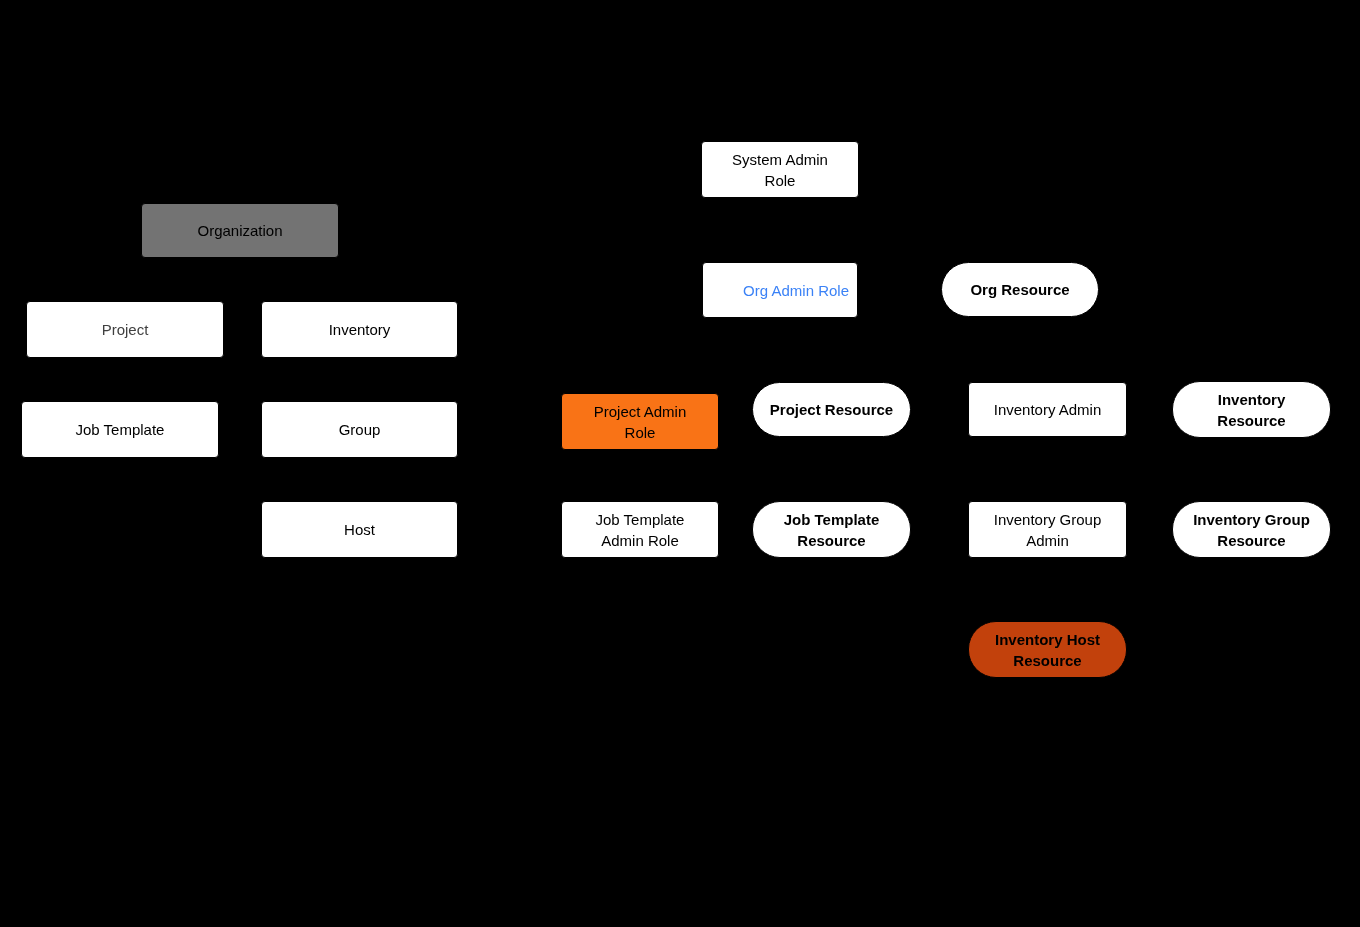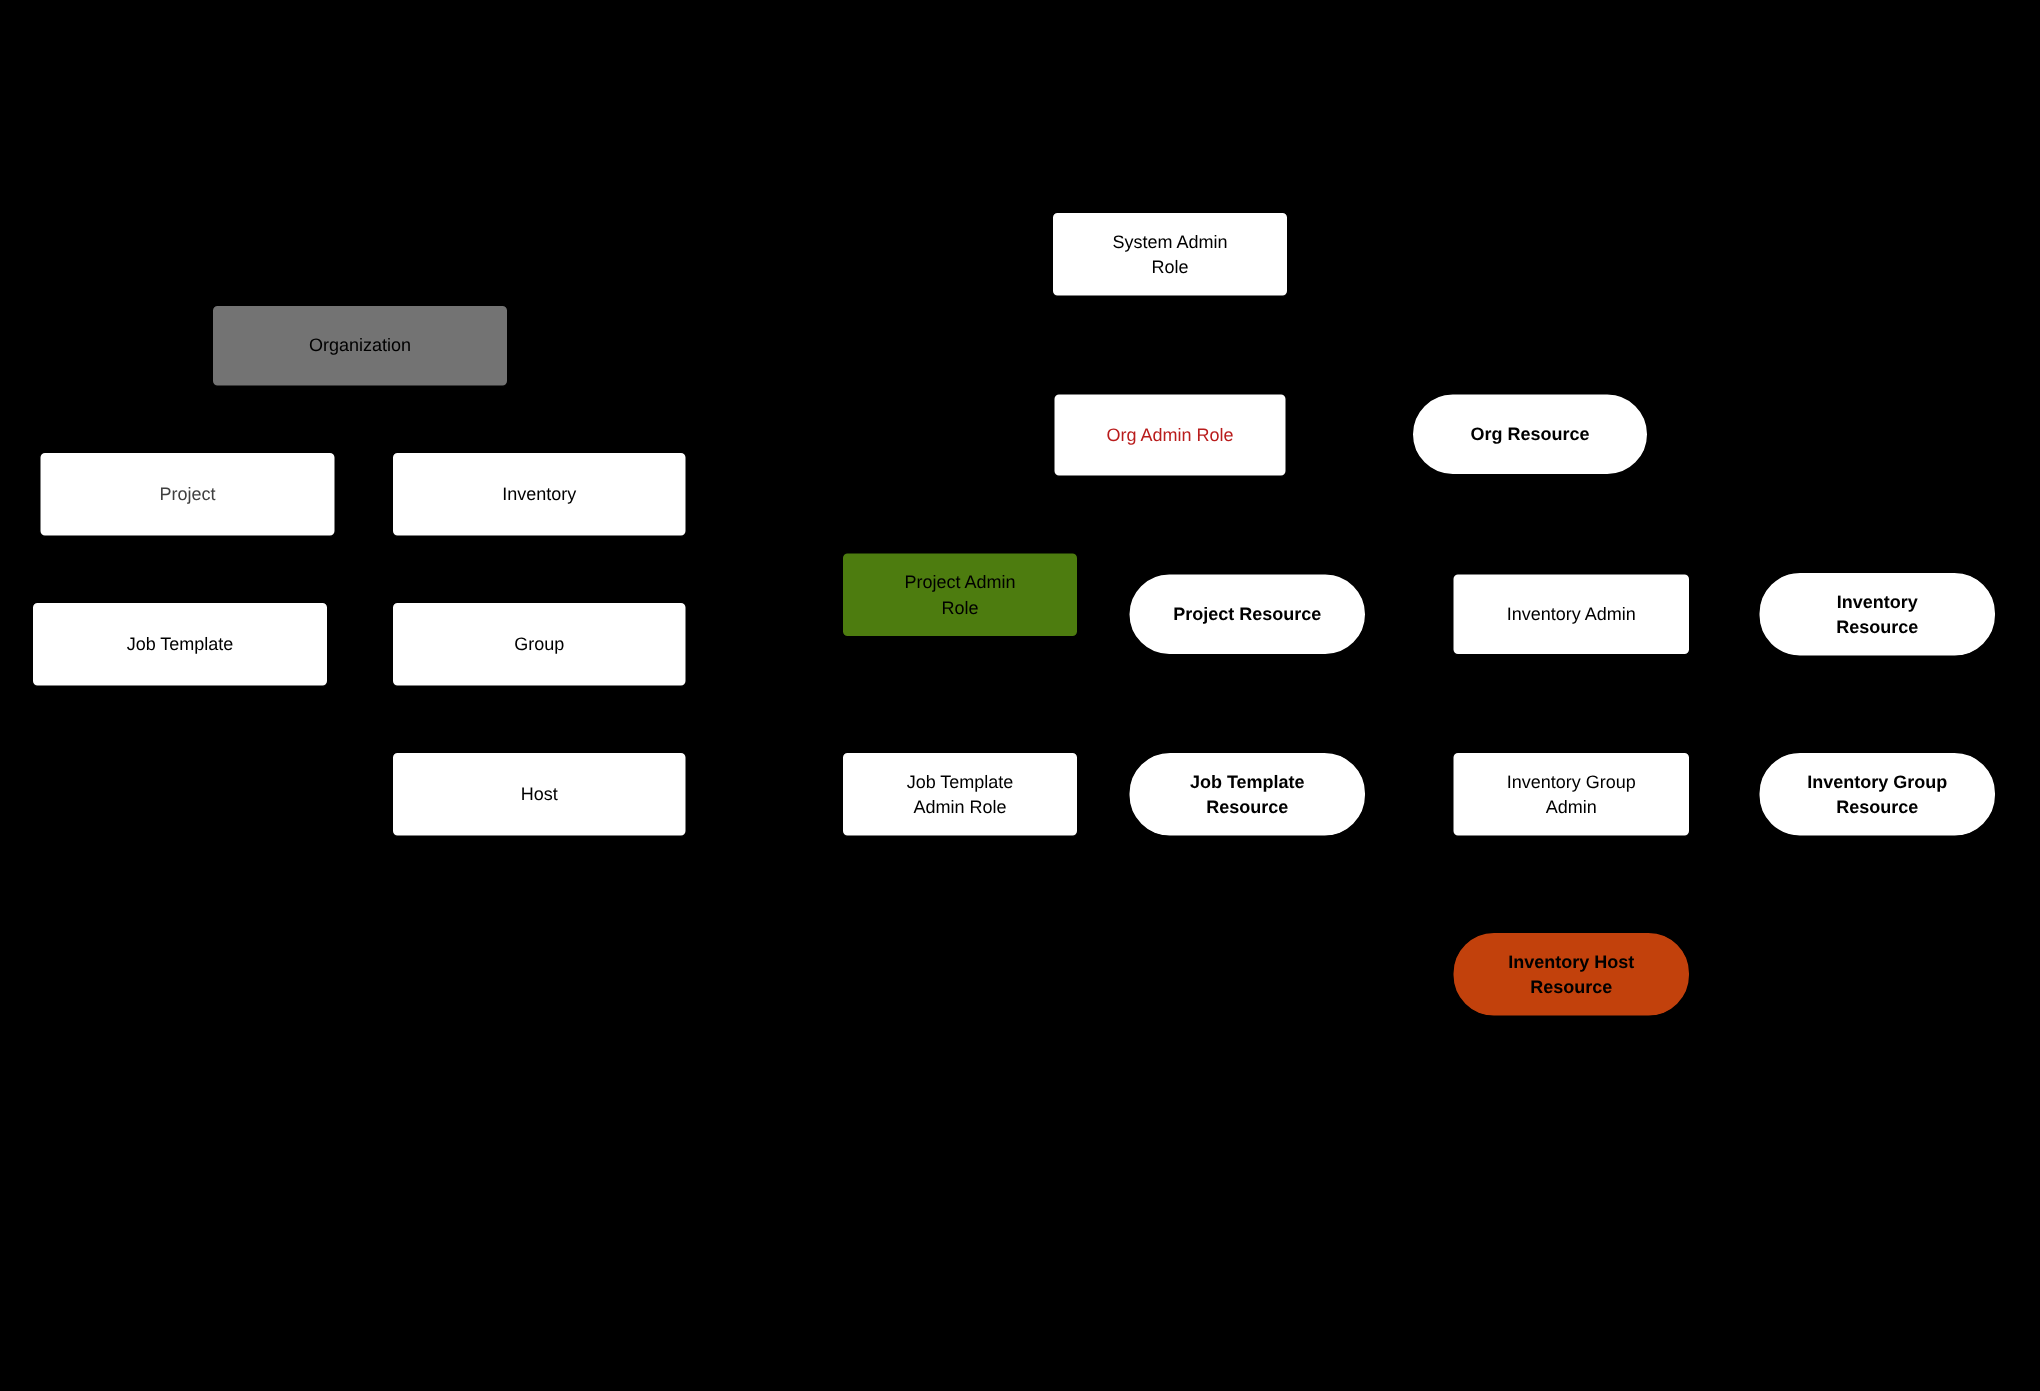--- a/index.html
+++ b/index.html
@@ -20,21 +20,21 @@
   .node {
     position: absolute;
     background: #ffffff;
     color: #000000;
     border: 1px solid #000000;
     box-sizing: border-box;
     display: flex;
     align-items: center;
     justify-content: center;
     text-align: center;
-    font-size: 12px;
+    font-size: 15px;
     line-height: 1.4;
   }
   .node.rect {
     border-radius: 4px;
   }
   .node.pill {
     border-radius: 28px;
     font-weight: bold;
   }
   .node .node-label {
@@ -61,27 +61,27 @@
     <div class="node rect" style="left: 261px; top: 501px; width: 197px; height: 57px; background: rgb(255, 255, 255); color: rgb(0, 0, 0);">
       <span class="node-label">Host</span>
     </div>
     <div class="node rect" style="left: 261px; top: 401px; width: 197px; height: 57px; background: rgb(255, 255, 255); color: rgb(0, 0, 0);">
       <span class="node-label">Group</span>
     </div>
     <div class="node rect" style="left: 701px; top: 141px; width: 158px; height: 57px; background: rgb(255, 255, 255); color: rgb(0, 0, 0);">
       <span class="node-label">System Admin
 Role</span>
     </div>
-    <div class="node rect" style="left: 702px; top: 262px; width: 156px; height: 56px; background: rgb(255, 255, 255); color: #b91c1c;">
+    <div class="node rect" style="left: 702px; top: 262px; width: 156px; height: 56px; background: rgb(255, 255, 255); color: #3b82f6; justify-content: flex-end;">
       <span class="node-label">Org Admin Role</span>
     </div>
     <div class="node pill" style="left: 941px; top: 262px; width: 158px; height: 55px; background: rgb(255, 255, 255); color: rgb(0, 0, 0);">
       <span class="node-label">Org Resource</span>
     </div>
-    <div class="node rect" style="left: 561px; top: 368px; width: 158px; height: 57px; background: #4d7c0f; color: rgb(0, 0, 0);">
+    <div class="node rect" style="left: 561px; top: 393px; width: 158px; height: 57px; background: #f97316; color: rgb(0, 0, 0);">
       <span class="node-label">Project Admin
 Role</span>
     </div>
     <div class="node pill" style="left: 752px; top: 382px; width: 159px; height: 55px; background: rgb(255, 255, 255); color: rgb(0, 0, 0);">
       <span class="node-label">Project Resource</span>
     </div>
     <div class="node rect" style="left: 968px; top: 382px; width: 159px; height: 55px; background: rgb(255, 255, 255); color: rgb(0, 0, 0);">
       <span class="node-label">Inventory Admin</span>
     </div>
     <div class="node pill" style="left: 1172px; top: 381px; width: 159px; height: 57px; background: rgb(255, 255, 255); color: rgb(0, 0, 0);">

